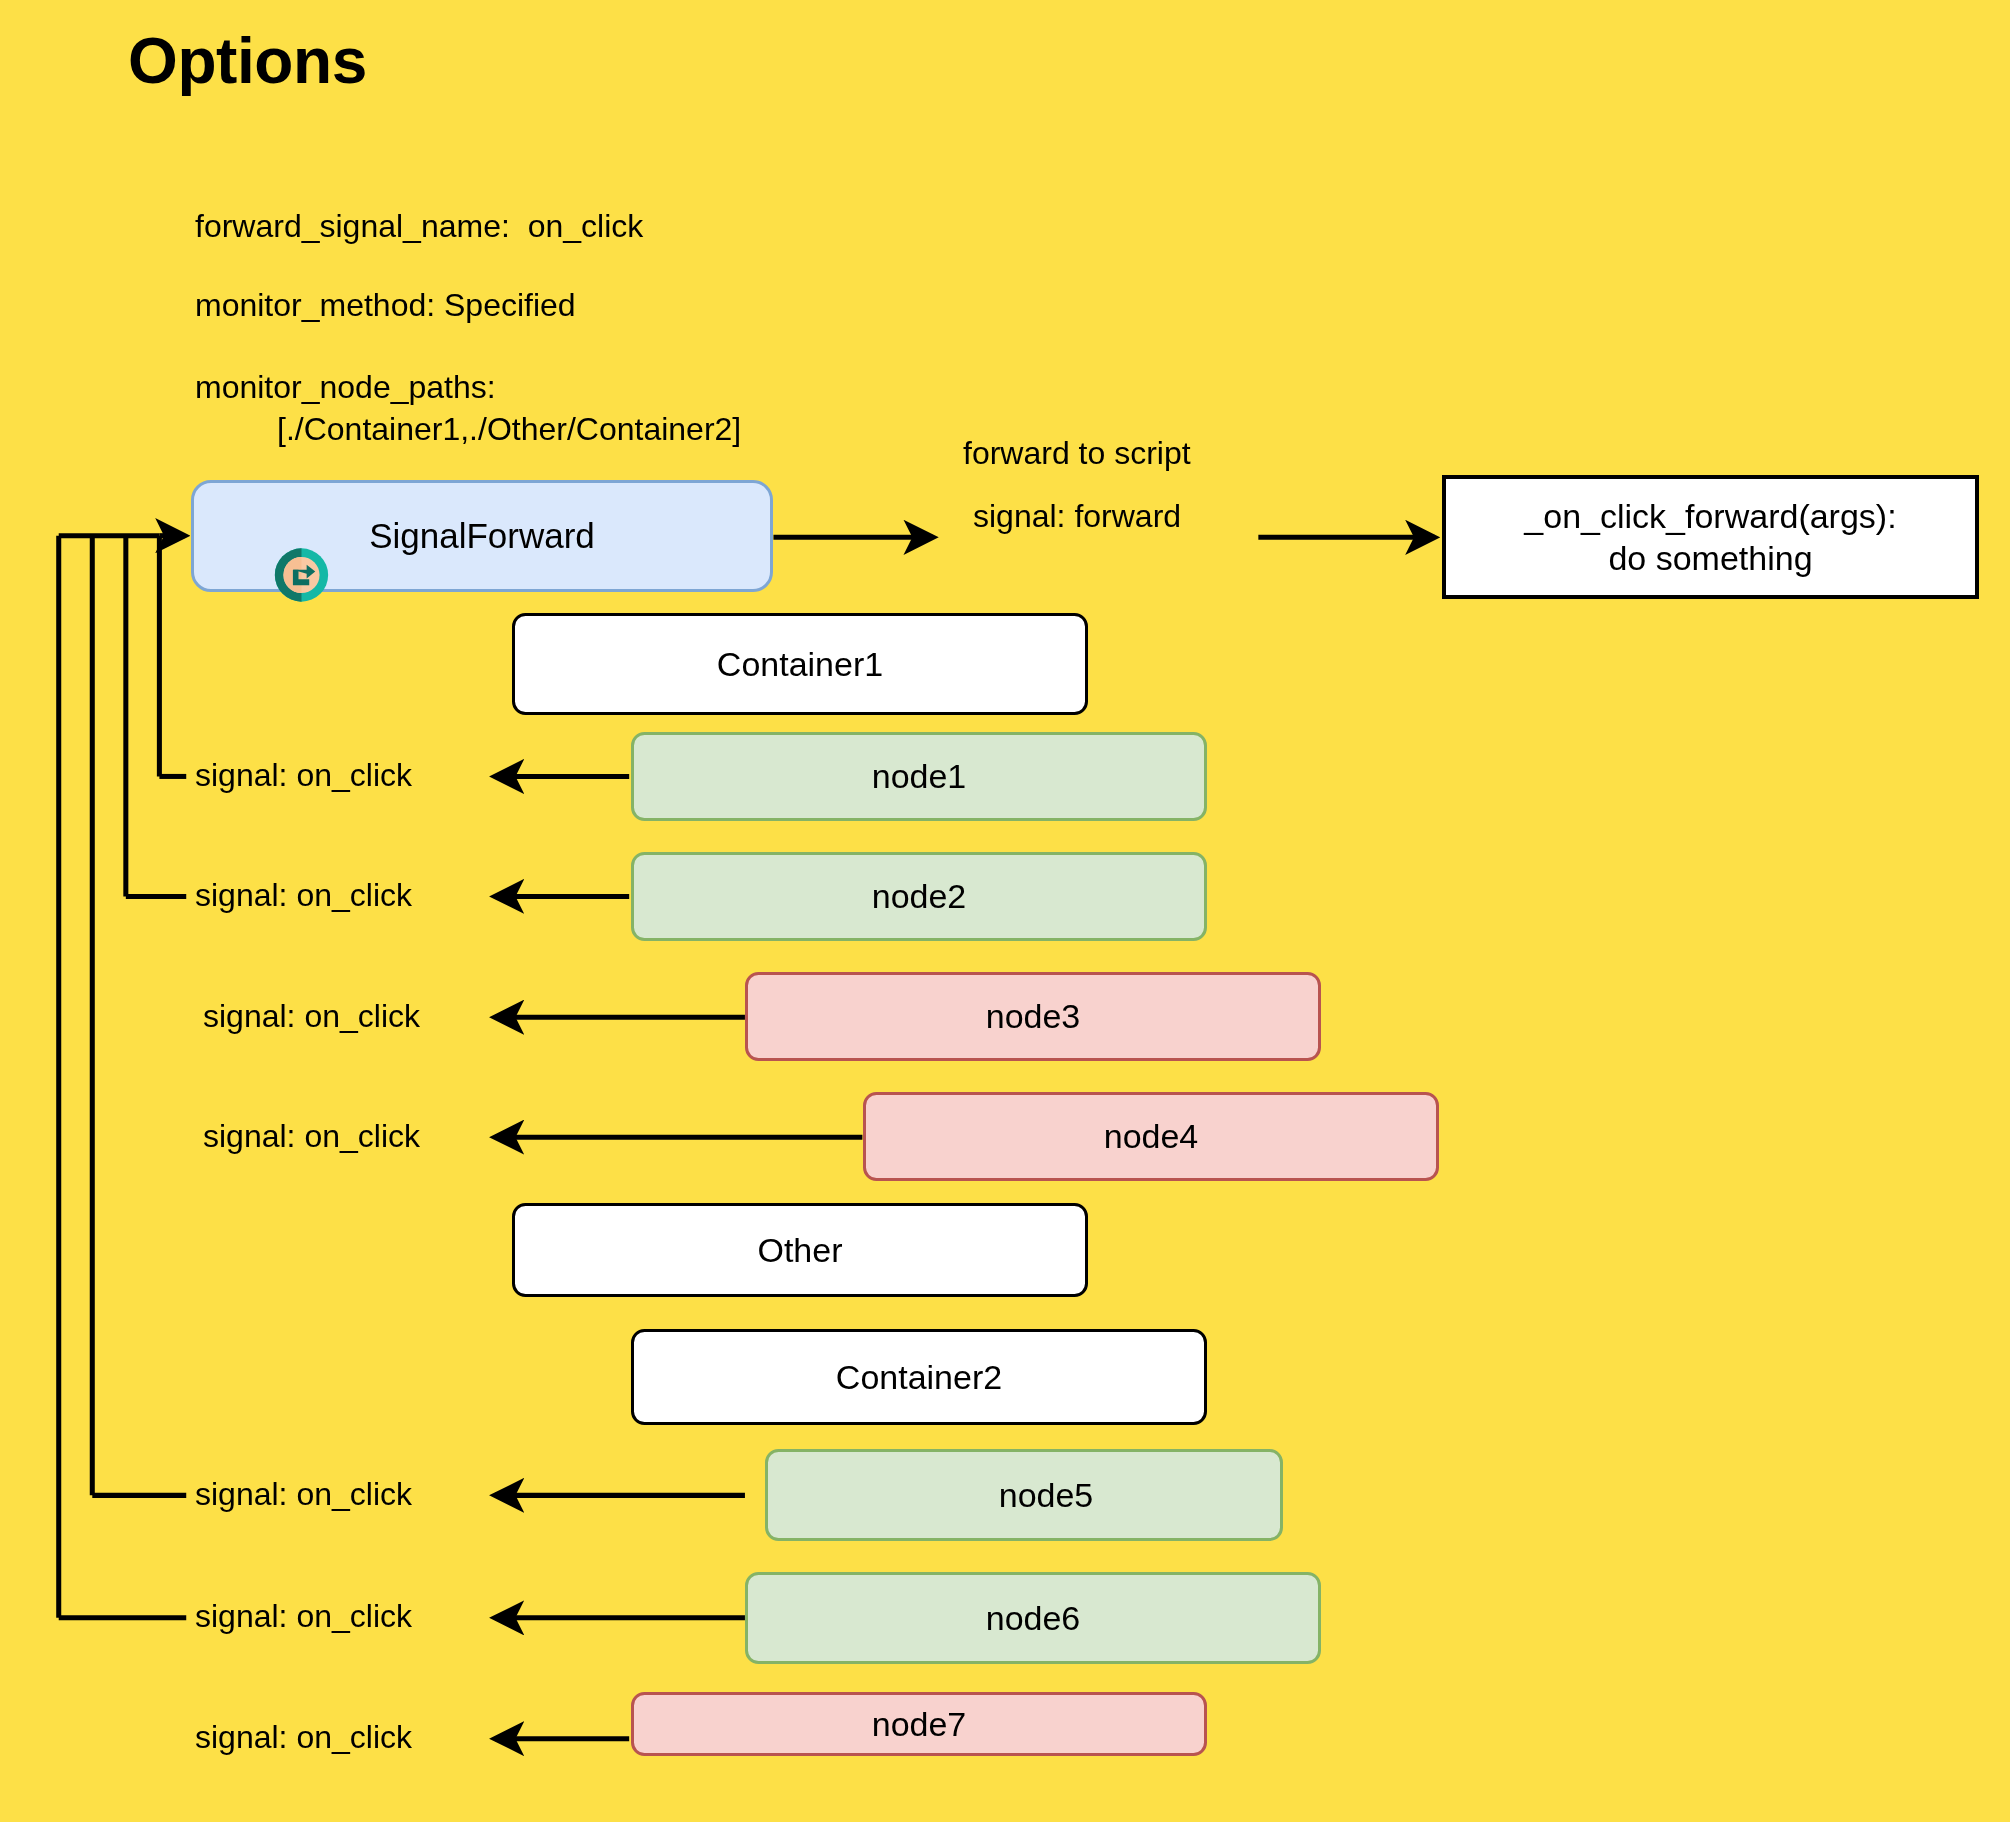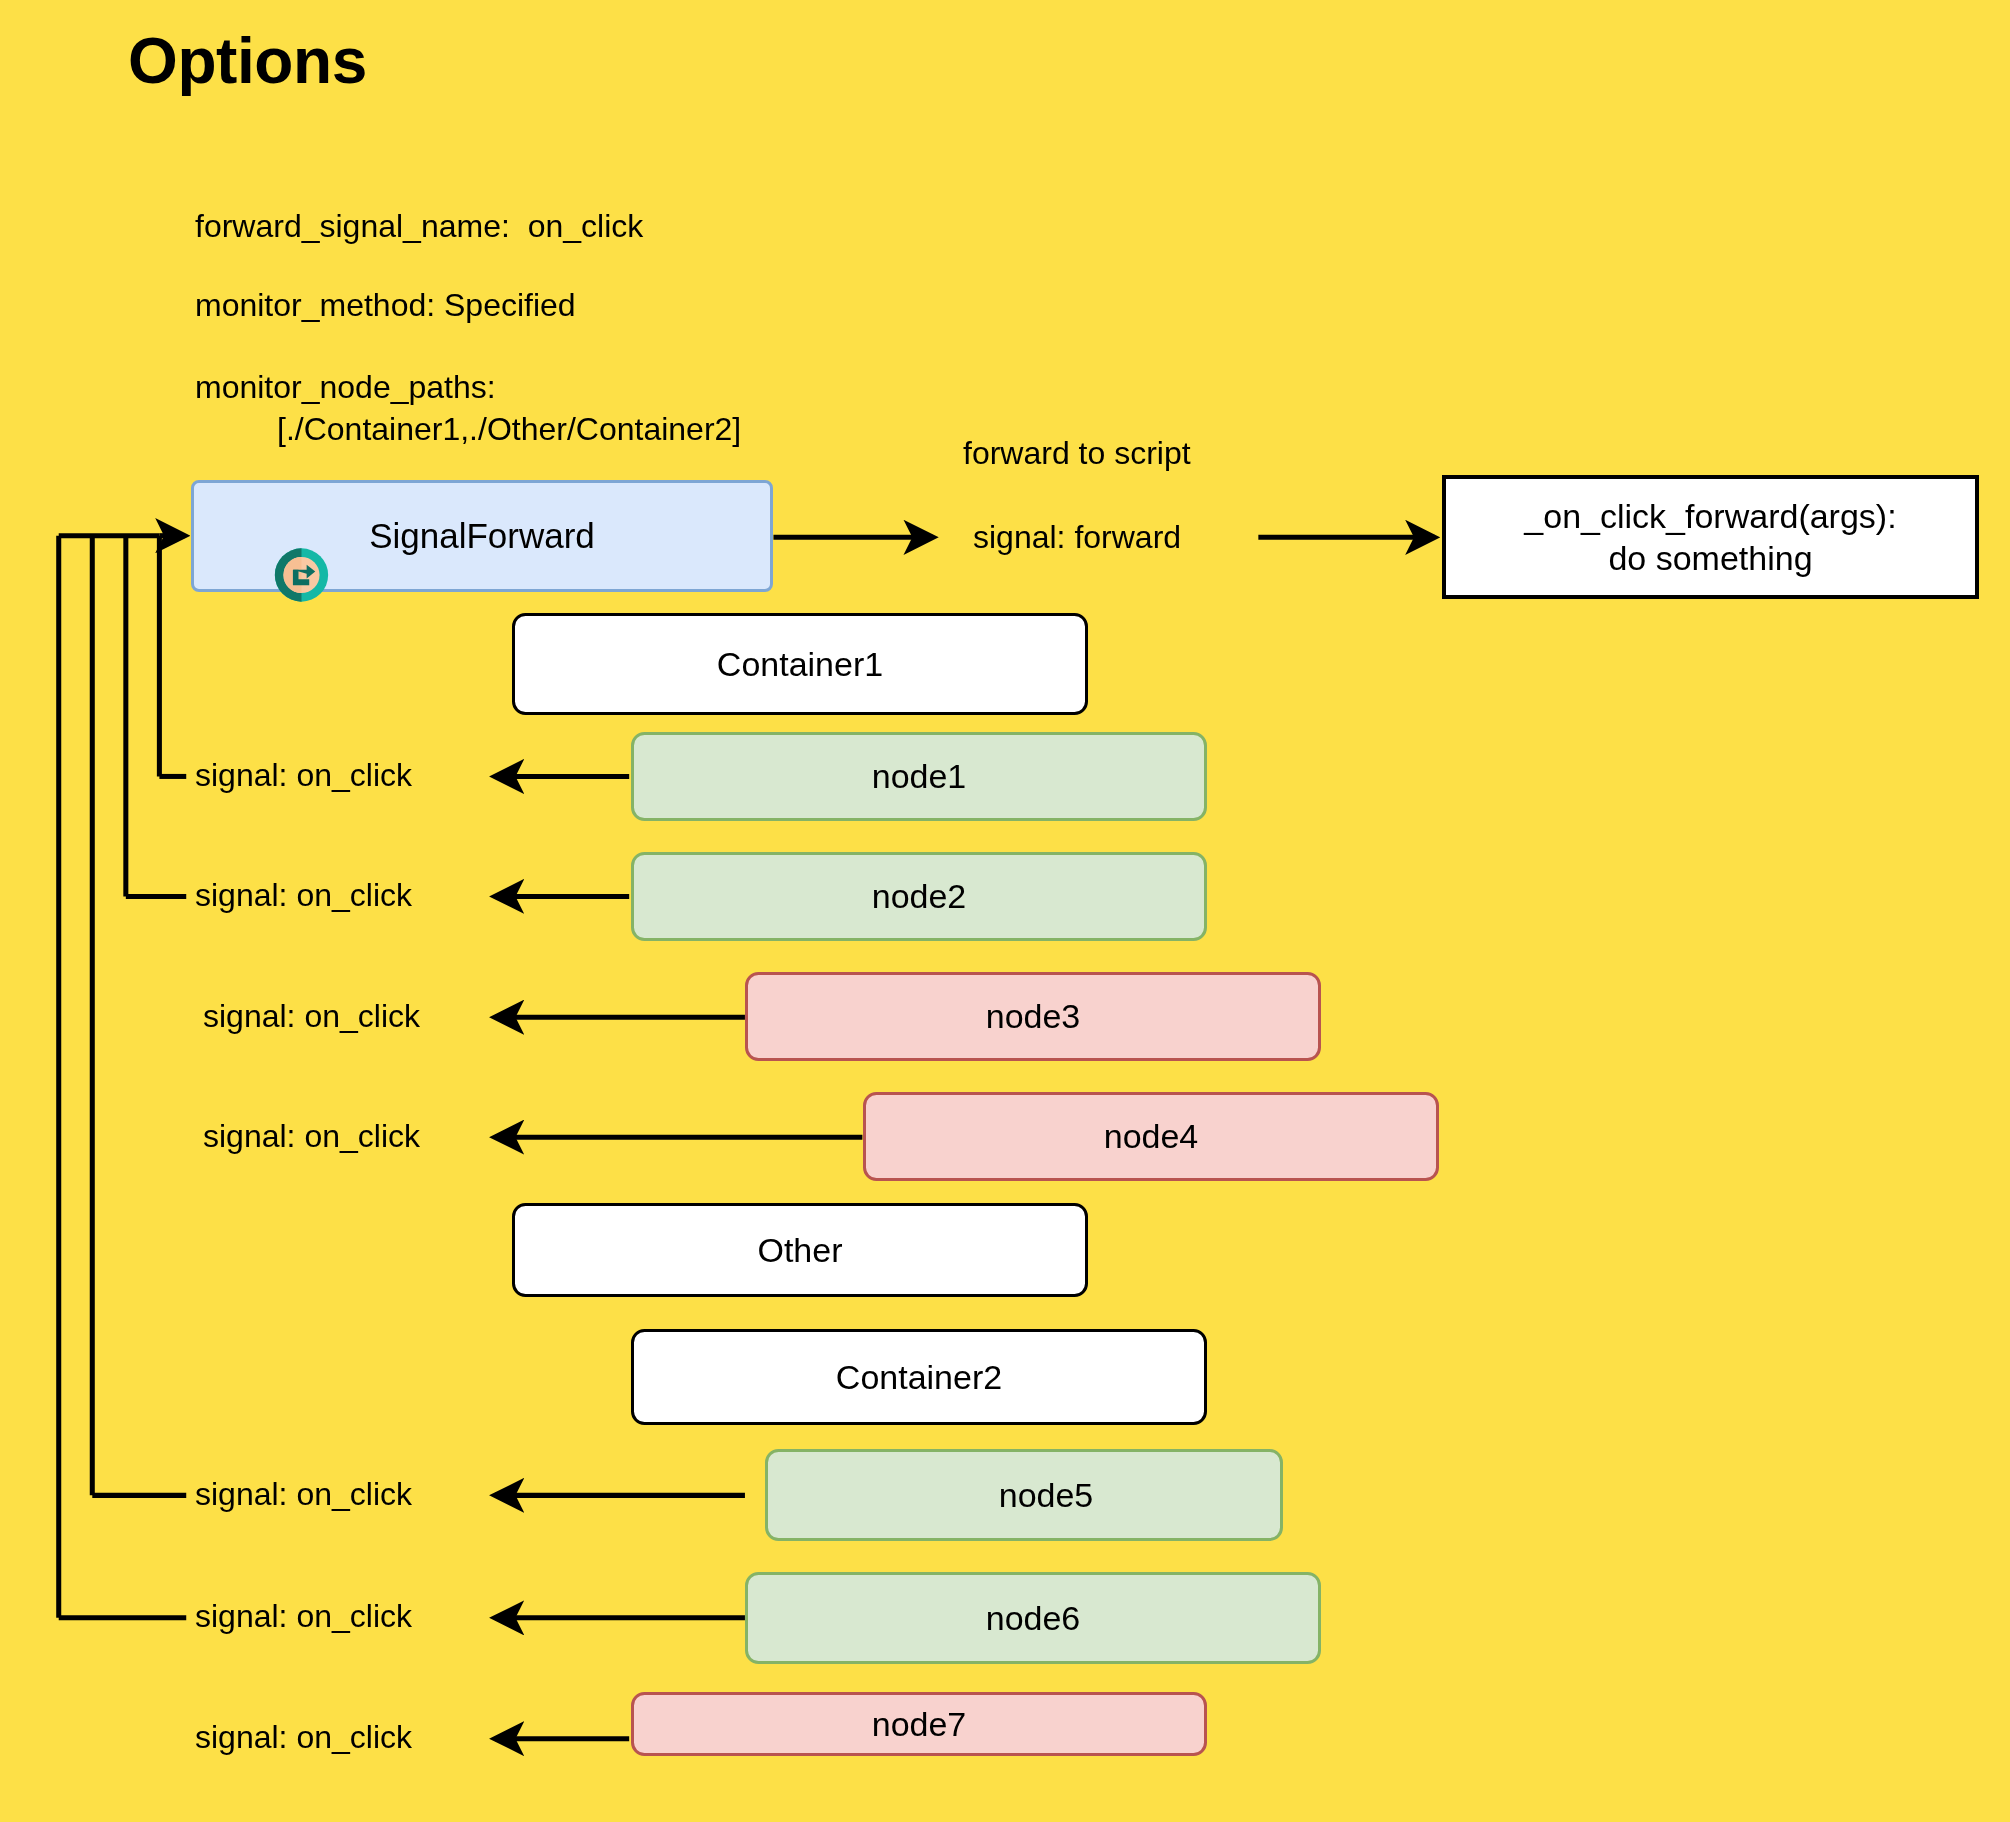--- a/index.html
+++ b/index.html
@@ -61,21 +61,21 @@
     white-space: pre;
   }
   .box-plain {
     background: #ffffff;
     border: 3.4px solid #000000;
     border-radius: 13.4px;
   }
   .box-blue {
     background: #dae8fc;
     border: 3.4px solid #7ea6d4;
-    border-radius: 8px;
+    border-radius: 20px;
     justify-content: flex-start;
   }
   .box-green {
     background: #d8e8d0;
     border: 3.4px solid #85b366;
     border-radius: 13.4px;
   }
   .box-red {
     background: #f8d2ce;
     border: 3.4px solid #b85450;
@@ -179,21 +179,21 @@
         <circle cx="32" cy="32" r="21" fill="#f9c9a3"></circle>
         <path d="M 32 11 A 21 21 0 0 0 32 53 Z" fill="#f7bf93"></path>
         <path d="M 22 26 L 38 26 L 38 20 L 48 28 L 38 36 L 38 30.5" fill="#0d6e62"></path>
         <path d="M 22 26 L 22 44 L 41 44 L 41 37 L 28.5 37 L 28.5 26 Z" fill="#0d6e62"></path>
       </svg>
     </span>
     <span class="sf-label">SignalForward</span>
   </div>
 
   <div class="edge-label" style="left:963px; top:435px;">forward to script</div>
-  <div class="edge-label" style="left:973px; top:519px;">signal: forward</div>
+  <div class="edge-label" style="left:973px; top:498px;">signal: forward</div>
 
   <div class="box box-square" style="left:1442px; top:475px; width:537px; height:124px; font-size:34px;">
     <span>_on_click_forward(args):</span>
     <span>do something</span>
   </div>
 
   <div class="box box-plain" style="left:512px; top:613px; width:576px; height:102px;">
     <span>Container1</span>
   </div>
 

